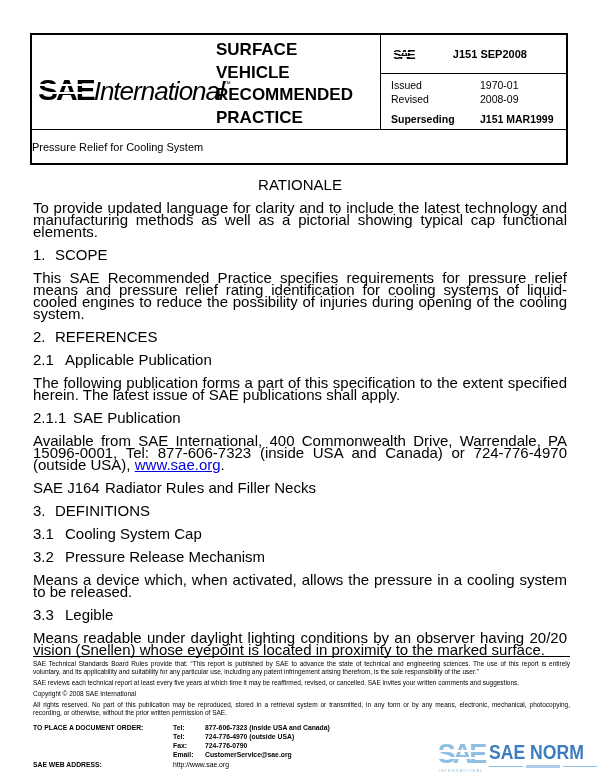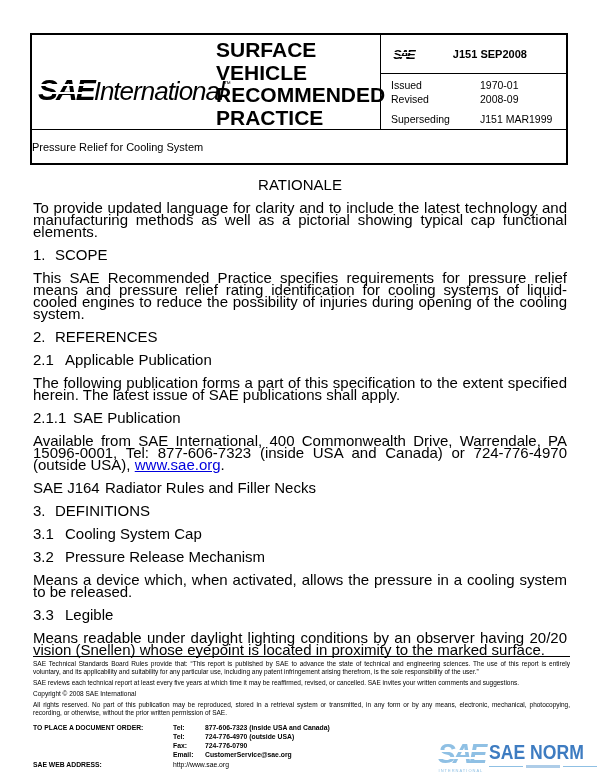--- a/index.html
+++ b/index.html
@@ -5,36 +5,36 @@
   html,body{margin:0;padding:0;background:#e8e8e8;}
   .page{position:relative;width:600px;height:776px;background:#ffffff;
         font-family:"Liberation Sans",sans-serif;color:#000;overflow:hidden;margin:0 auto;}
 
   
   .header-table{position:absolute;left:30px;top:33px;width:538px;height:132px;
                 border:2px solid #000;box-sizing:border-box;display:flex;flex-direction:column;}
   .header-top{display:flex;flex:1;min-height:0;}
   .header-left{width:349px;position:relative;border-right:1px solid #000;box-sizing:border-box;}
   .logo{position:absolute;left:6px;top:40px;white-space:nowrap;}
-  .sae-mark{position:relative;display:inline-block;font-weight:bold;font-style:italic;letter-spacing:-2px;text-align:right;}
+  .sae-mark{position:relative;display:inline-block;font-weight:bold;letter-spacing:-2px;text-align:right;}
   .sae-mark .stripe{position:absolute;left:-1px;right:-1px;background:#fff;pointer-events:none;}
   .logo-sae{font-size:30px;line-height:30px;}
   .logo-sae .st1{top:9px;height:2px;} .logo-sae .st2{top:17px;height:2px;}
   .logo-intl{font-style:italic;font-size:26px;letter-spacing:-1px;}
   .logo-tm{font-size:7px;vertical-align:14px;}
-  .titles{position:absolute;left:184px;top:4px;font-size:21px;font-weight:bold;line-height:22.5px;}
+  .titles{position:absolute;left:184px;top:4px;font-size:17px;font-weight:bold;line-height:22.5px;}
   .header-right{flex:1;display:flex;flex-direction:column;}
   .hr-row1{height:39px;border-bottom:1px solid #000;box-sizing:border-box;display:flex;align-items:center;padding-left:12px;}
   .small-sae{font-size:13px;line-height:13px;}
   .small-sae .st1{top:4px;height:1px;} .small-sae .st2{top:8px;height:1px;}
   .doc-code{flex:1;text-align:center;font-weight:bold;font-size:11px;}
   .hr-row2{flex:1;display:flex;flex-direction:column;padding:4px 0 3px 10px;font-size:10.5px;line-height:14px;}
   .meta-row{display:flex;gap:24px;}
   .meta-label{width:65px;}
-  .meta-superseding{margin-top:auto;display:flex;}
+  .meta-superseding{margin-top:auto;display:flex;font-weight:bold;}
   .header-title-row{height:34px;border-top:1px solid #000;box-sizing:border-box;display:flex;
                     align-items:center;justify-content:flex-start;font-size:11px;}
 
   
   .content{position:absolute;left:33px;top:179px;width:534px;font-size:15px;line-height:12px;}
   .rationale-h{text-align:center;margin-bottom:11px;}
   .para{text-align:justify;margin-bottom:11px;}
   .sec-h{display:flex;margin-bottom:11px;}
   .n1{width:22px;flex:none;} .n2{width:32px;flex:none;} .n3{width:40px;flex:none;}
   .ref-row{display:flex;margin-bottom:11px;}

